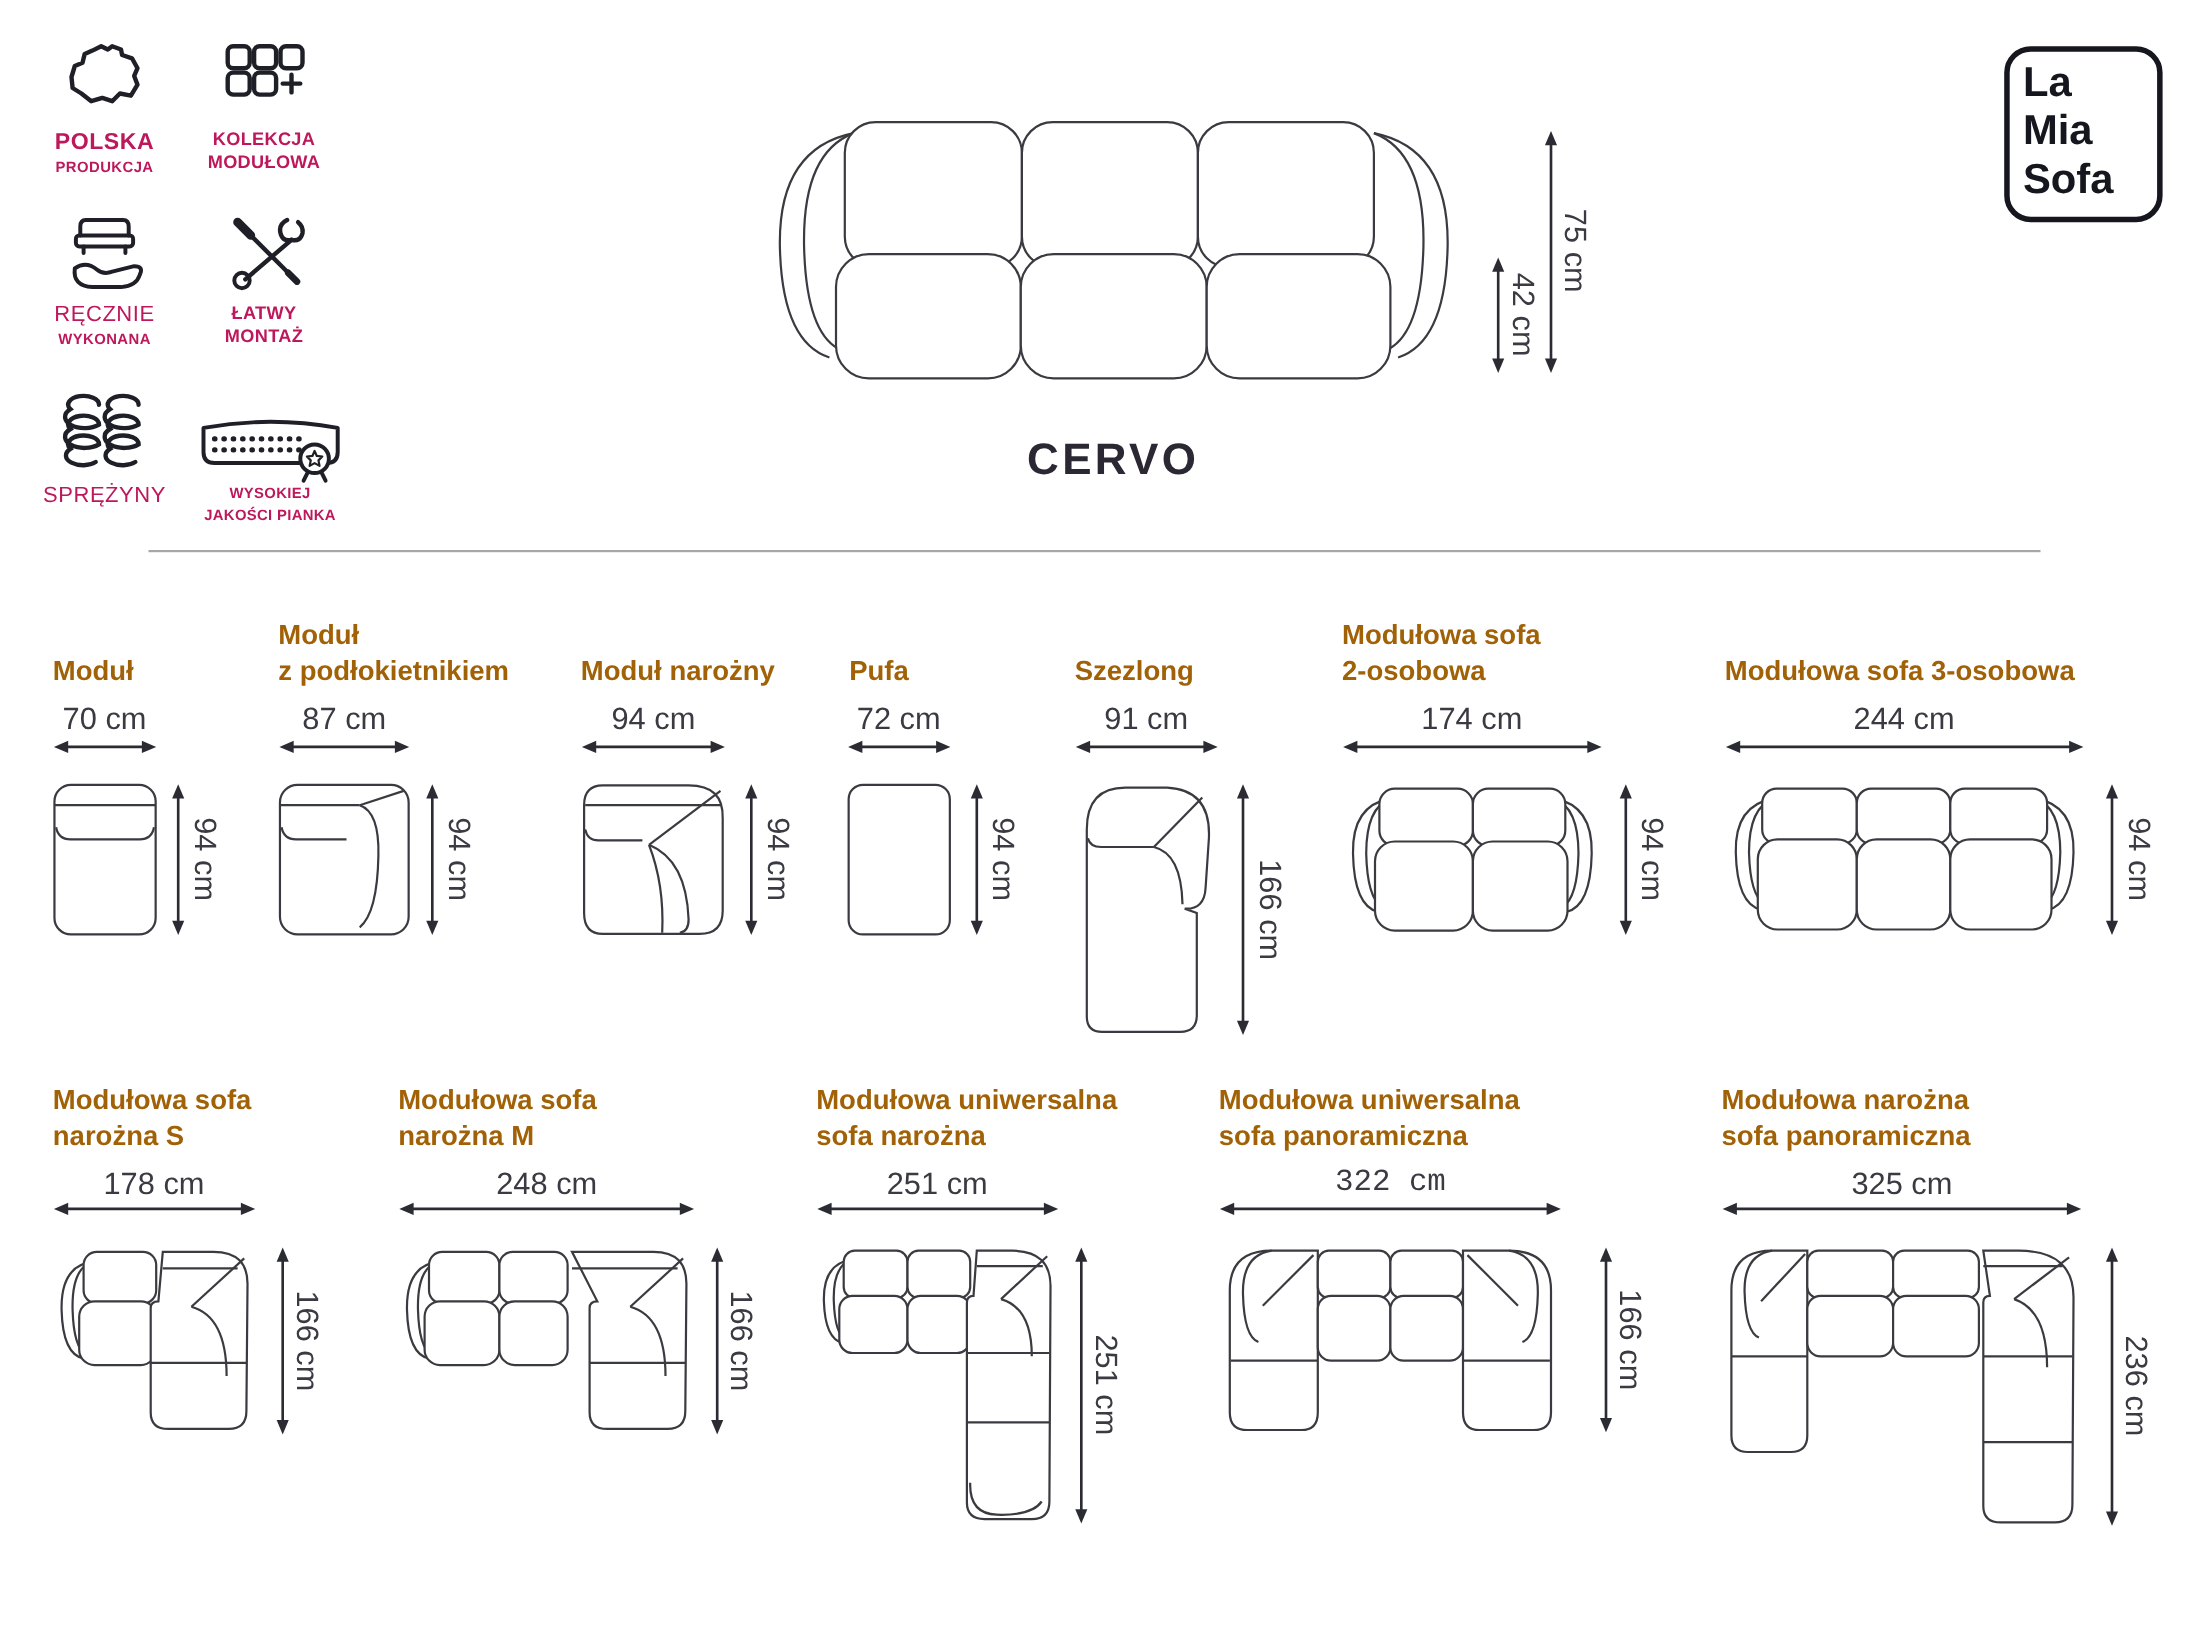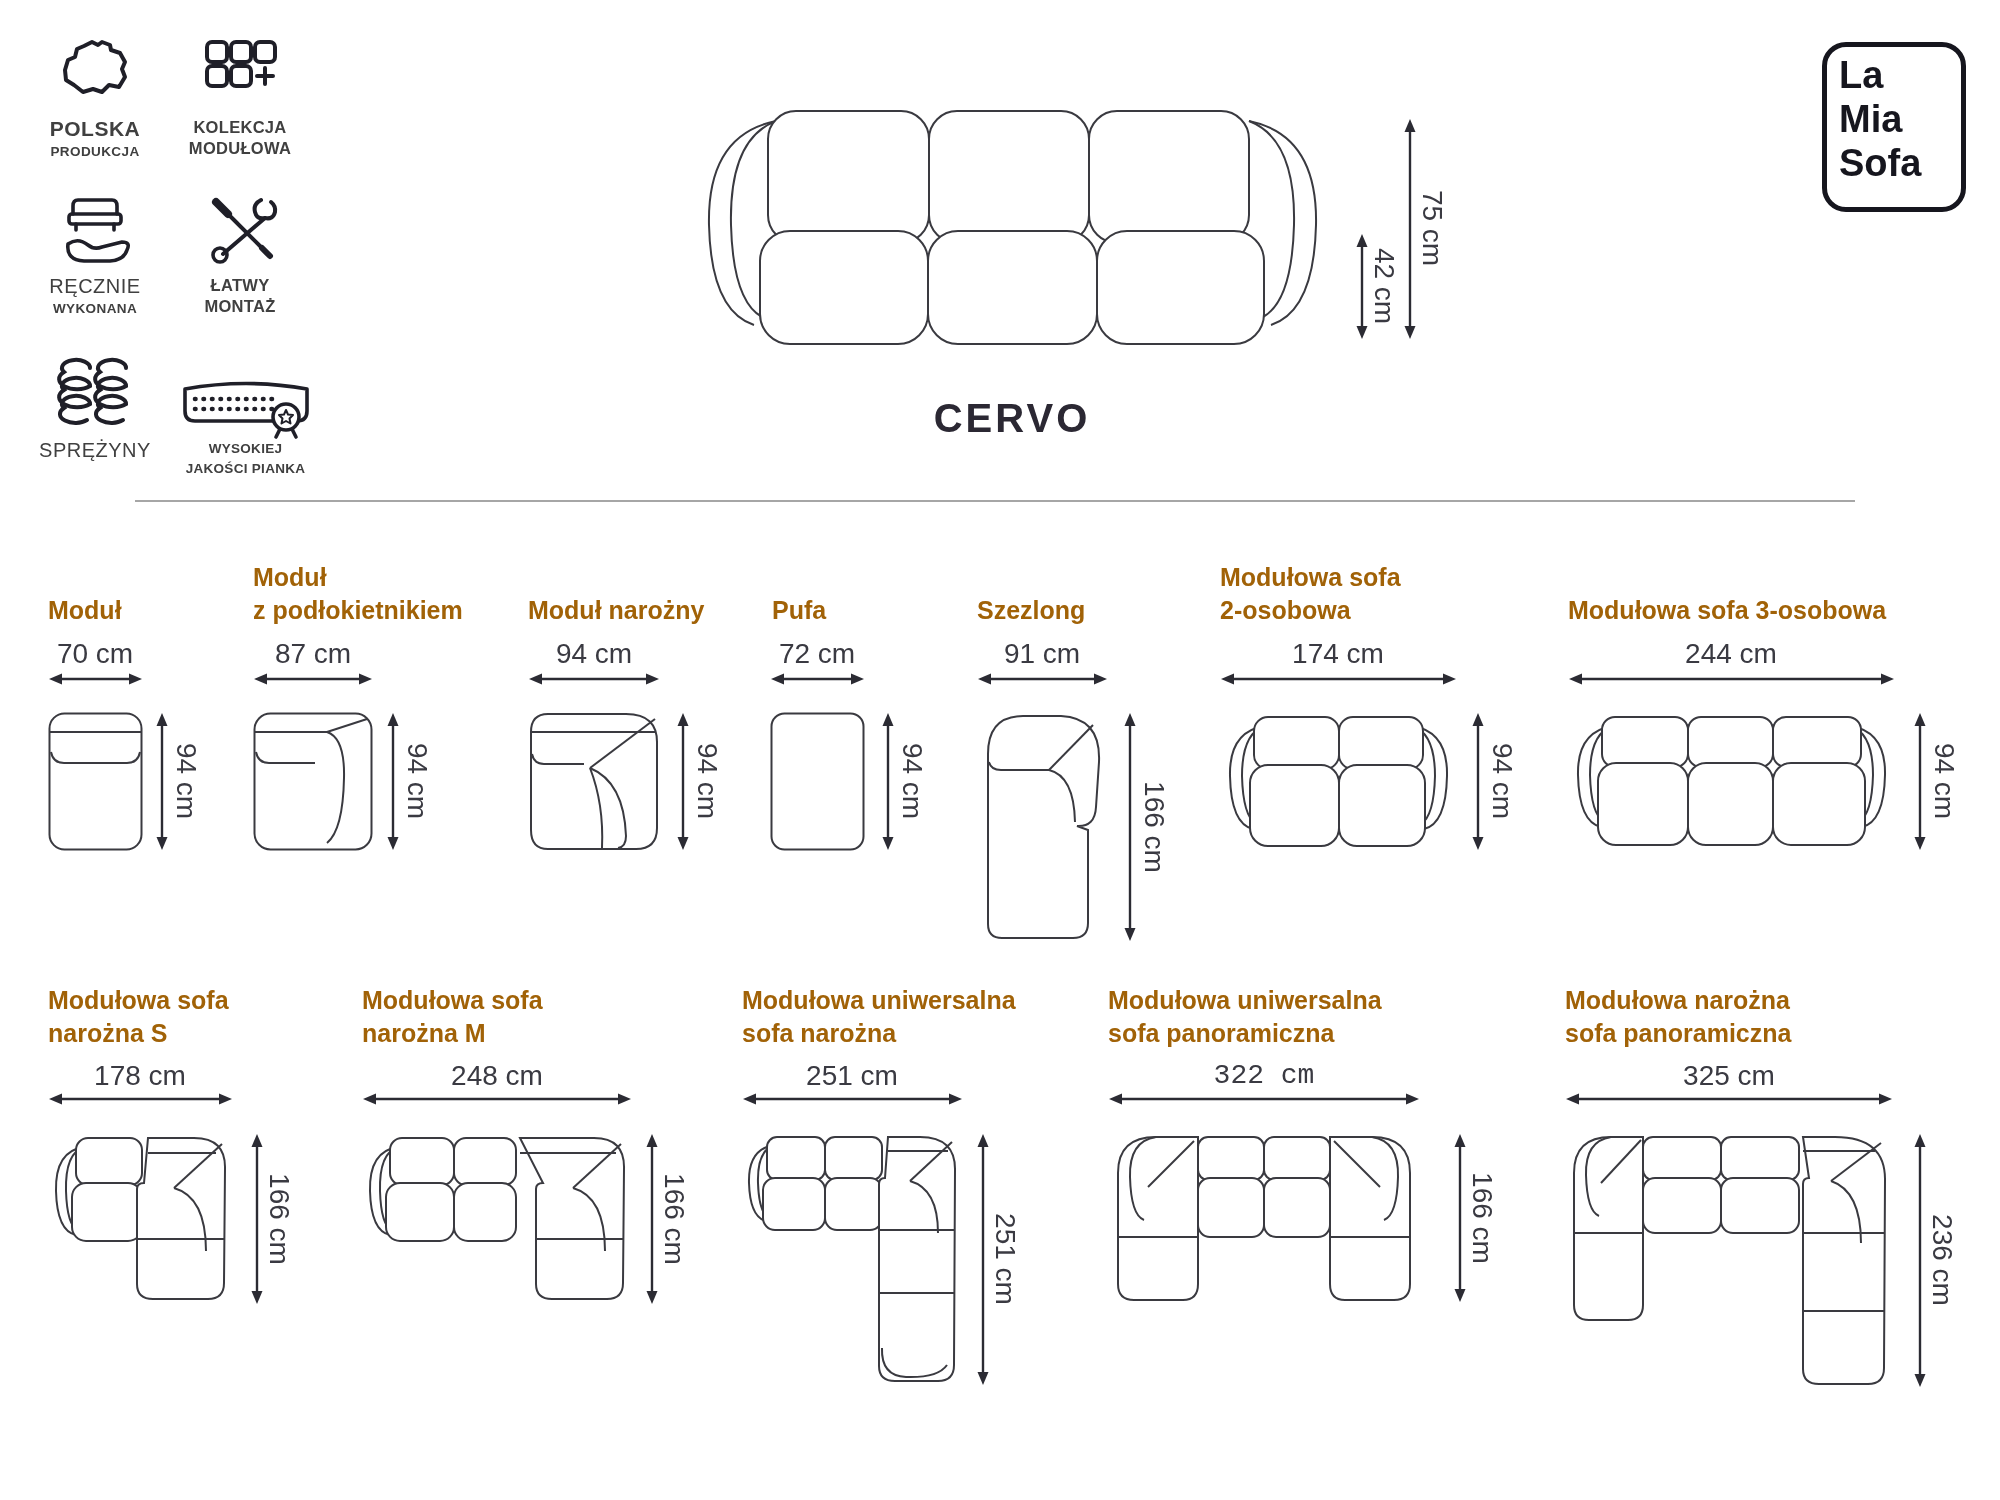--- a/index.html
+++ b/index.html
@@ -1,33 +1,33 @@
 <!DOCTYPE html>
 <html><head>
 <meta charset="utf-8">
 <style>
   html,body{margin:0;padding:0;background:#fff;}
   .canvas{
     position:relative;width:2000px;height:1500px;background:#ffffff;
     font-family:"Liberation Sans", sans-serif;overflow:hidden;
   }
-  .badge{position:absolute;text-align:center;color:#404040;}
+  .badge{position:absolute;text-align:center;color:#be185d;}
   .badge svg{display:block;margin:0 auto;}
   .t-lg{font-size:21px;font-weight:700;letter-spacing:.5px;margin-top:7px;}
   .t-lg2{font-size:20px;font-weight:400;letter-spacing:.5px;margin-top:7px;}
   .t-md{font-size:16.5px;font-weight:700;letter-spacing:.3px;line-height:21px;text-align:center;}
   .t-md:first-of-type{margin-top:7px;}
   .t-sm{font-size:13.5px;font-weight:600;letter-spacing:.4px;line-height:18px;margin-top:2px;}
   .t-smb{font-size:13.5px;font-weight:700;letter-spacing:.3px;line-height:18px;margin-top:2px;}
   .label{position:absolute;font-size:25px;font-weight:600;color:#a16207;line-height:33px;white-space:nowrap;}
   .dim{position:absolute;font-size:28px;font-weight:500;color:#3a3a42;transform:translateX(-50%);white-space:nowrap;}
   .vdim{position:absolute;font-size:28px;font-weight:500;color:#3a3a42;writing-mode:vertical-rl;transform:translateY(-50%);white-space:nowrap;}
   .divider{position:absolute;background:#a6a6a6;height:2px;}
   .hero-title{position:absolute;transform:translateX(-50%);font-size:40px;font-weight:800;letter-spacing:3px;color:#2b2833;}
-  .logo{position:absolute;border:5px solid #16161e;border-radius:24px;width:122px;height:138px;padding:6px 0 16px 12px;box-sizing:content-box;}
+  .logo{position:absolute;border:5px solid #16161e;border-radius:24px;width:122px;height:138px;padding:6px 0 6px 12px;box-sizing:content-box;}
   .logo div{font-size:38px;font-weight:800;line-height:44px;color:#16161e;letter-spacing:0;}
   svg.draw,svg.arrow,svg.icon{position:absolute;overflow:visible;}
   .item{display:contents;}
 </style>
 </head>
 <body>
 
 <div class="canvas">
 
   

